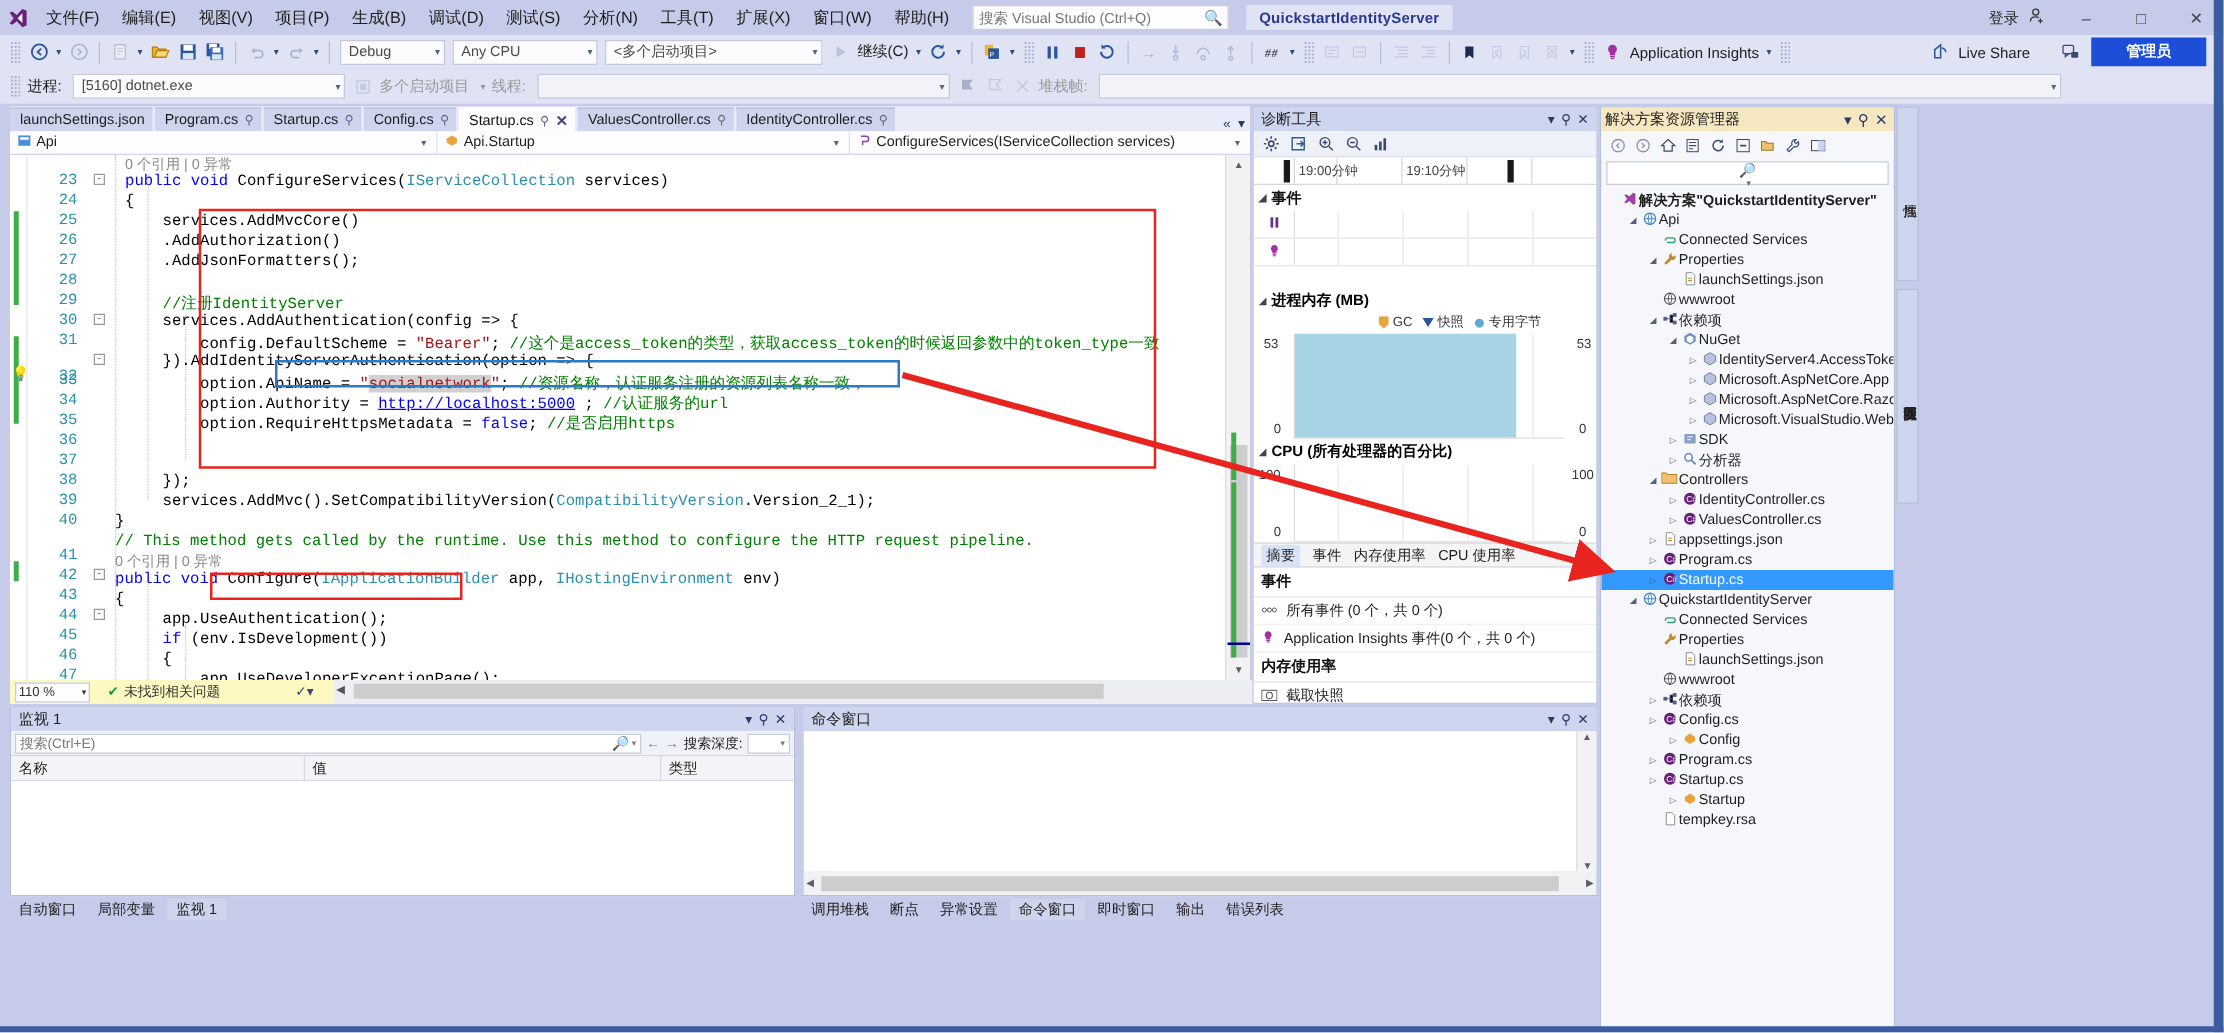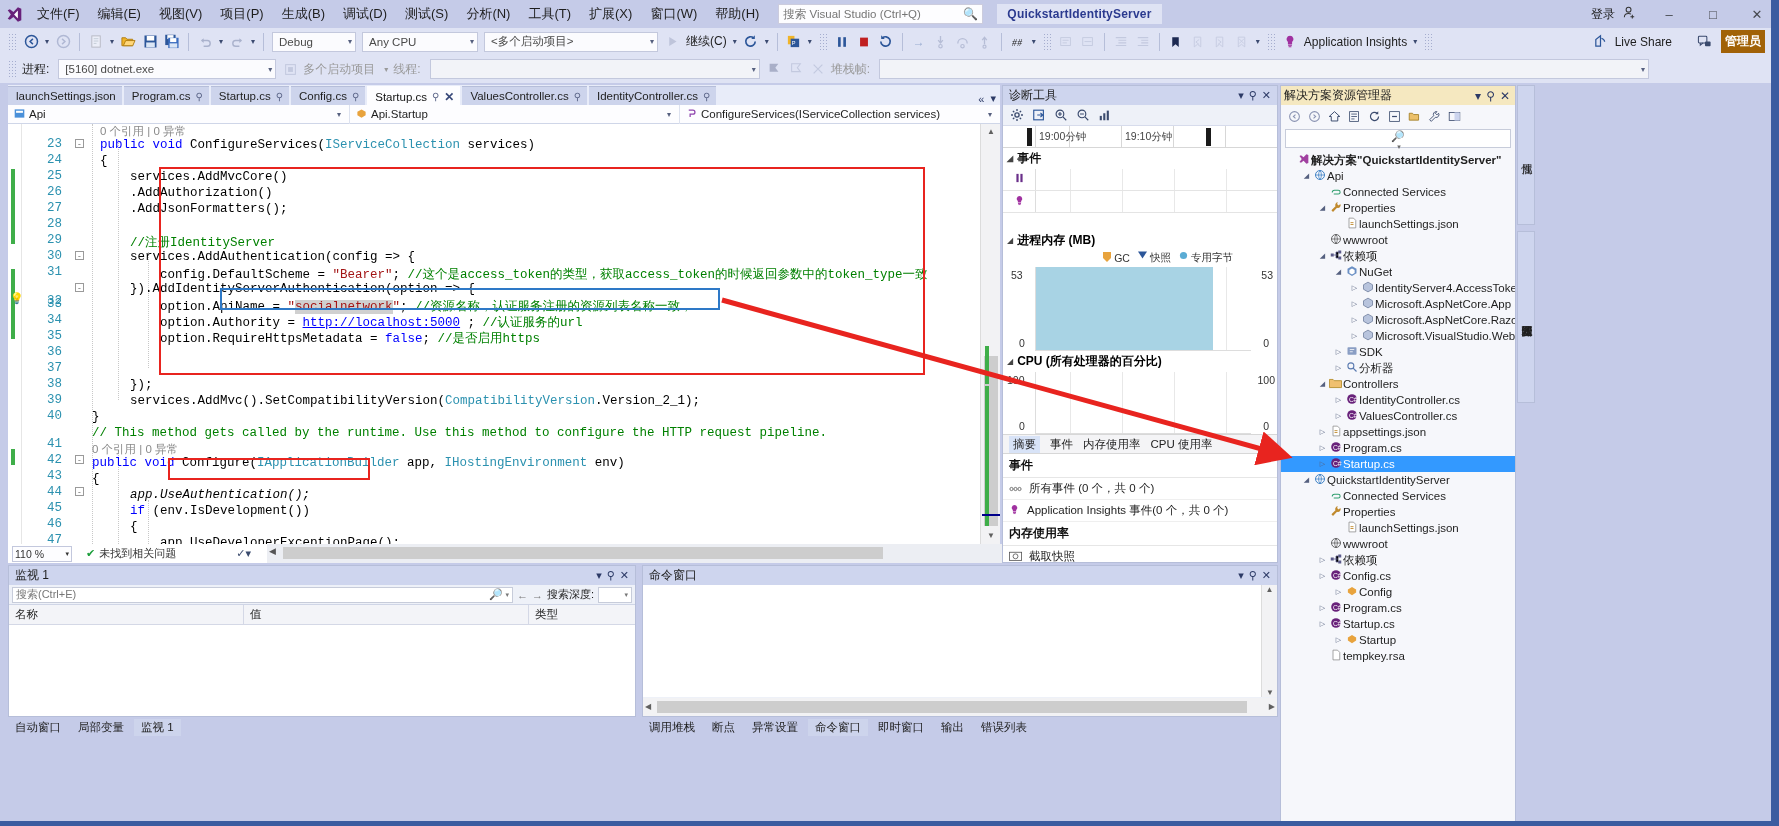--- a/index.html
+++ b/index.html
@@ -54,21 +54,21 @@
   .tbtn.dis { opacity:.40; }
   .caretd { font-size:8px; color:#3b4a70; padding:0 3px; }
   .combo {
     height:20px; background:#fbfbfe; border:1px solid #c3c8dd;
     display:flex; align-items:center; padding:0 3px 0 6px;
     font-size:11.5px; color:#4a4a4a; margin:0 3px;
   }
   .combo .cv { flex:1; white-space:nowrap; overflow:hidden; }
   .combo .ca { font-size:8px; color:#56607f; padding-left:6px; }
   .tlabel { font-size:12px; color:#1e1e1e; padding:0 3px; white-space:nowrap; }
-  .manage-btn { background:#a16207; color:#fff; font-size:12px; font-weight:bold; padding:3px 4px; margin-left:6px; }
+  .manage-btn { background:#1d4ed8; color:#fff; font-size:12px; font-weight:bold; padding:3px 28px; margin-left:6px; }
 
   
   .toolbar2 {
     position:absolute; left:0; top:55px; width:1779px; height:28px;
     background:#dfe3f4; display:flex; align-items:center; padding-left:4px;
   }
   .t2label { font-size:12px; color:#1e1e1e; padding:0 6px 0 2px; white-space:nowrap; }
   .t2label.dis { color:#9a9a9a; }
 
   
@@ -104,21 +104,21 @@
   .foldbox { position:absolute; width:9px; height:9px; border:1px solid #9a9a9a; background:#fff; color:#555; font-size:8px; line-height:7px; text-align:center; font-family:"Liberation Mono", monospace; }
   .dashv { position:absolute; border-left:1px dotted #c8c8c8; }
   .greenbar { position:absolute; left:3px; width:4px; background:#3fae49; }
   .bulb { position:absolute; left:2px; font-size:11px; color:#c9a227; }
 
   .scrollcol { position:absolute; right:0; top:0; width:20px; height:420px; background:#f2f2f4; border-left:1px solid #dcdcdc; }
   .sc-up, .sc-dn { width:20px; height:16px; text-align:center; font-size:8px; color:#606060; line-height:16px; }
   .sc-thumb { position:absolute; left:3px; width:14px; background:#cdcdcd; }
   .sc-green { position:absolute; left:4px; width:4px; background:#3fae49; }
   .sc-blue { position:absolute; left:1px; width:18px; height:2px; background:#00008b; }
-  .statusline { position:absolute; left:0; top:459px; width:1080px; height:19px; background:#ffffff; display:flex; align-items:center; font-size:11px; color:#333;justify-content:flex-end; }
+  .statusline { position:absolute; left:0; top:459px; width:1080px; height:19px; background:#fef9c3; display:flex; align-items:center; font-size:11px; color:#333;justify-content:flex-end; }
   .zoombox { width:60px; height:16px; background:#fdfdff; border:1px solid #c3c8dd; display:flex; align-items:center; padding:0 2px; font-size:10.5px; margin-left:4px; }
   .zoombox .za { margin-left:auto; font-size:7px; }
 
   
   .diag { position:absolute; left:1002px; top:85px; width:276px; height:478px; background:#eef1f8; border:1px solid #b6bed9; }
   .panel-head { height:19px; background:#ced5ee; display:flex; align-items:center; padding:0 3px; font-size:12px; color:#1e1e1e; }
   .panel-head .ttl { font-weight:normal; padding-left:3px; }
   .panel-head .pbtns { margin-left:auto; display:flex; gap:5px; padding-right:3px; color:#2c3a66; font-size:11px; }
   .diag-tb { height:21px; background:#eef1f8; display:flex; align-items:center; padding:0 4px; gap:2px; border-bottom:1px solid #d7dcec; }
   .dtb { width:20px; height:18px; display:flex; align-items:center; justify-content:center; color:#3a4a6d; }
@@ -128,21 +128,21 @@
   .tick { position:absolute; top:0; width:1px; height:22px; background:#d7d7d7; }
   .tlbl { position:absolute; top:4px; font-size:10.5px; color:#444; }
   .playhead { position:absolute; top:2px; width:5px; height:18px; background:#1a1a1a; }
   .sect { display:flex; align-items:center; font-size:12px; font-weight:bold; color:#111; padding:2px 4px; }
   .tri { font-size:8px; color:#444; margin-right:4px; }
   .evrow { height:22px; border-bottom:1px solid #e4e4e4; display:flex; align-items:center; position:relative; }
   .evico { width:32px; text-align:center; }
   .evgrid { position:absolute; left:32px; right:0; top:0; bottom:0; border-left:1px solid #ddd; }
   .gcol { position:absolute; top:0; bottom:0; width:1px; background:#e8e8e8; }
   .memhdr { display:flex; align-items:center; font-size:11.5px; padding:2px 4px; }
-  .legend { display:flex; gap:3px; font-size:10.5px; color:#333; margin-left:8px;margin-top:36px; }
+  .legend { display:flex; align-items:center; gap:3px; font-size:10.5px; color:#333; margin-left:8px;margin-top:36px; }
   .chartzone { position:relative; height:84px; }
   .axl { position:absolute; font-size:10.5px; color:#333; }
   .plot { position:absolute; left:32px; right:26px; top:0; bottom:0; border-left:1px solid #ddd; border-bottom:1px solid #ddd; }
   .fill { position:absolute; background:#a8d3e4; }
   .tabsmall { height:20px; display:flex; align-items:center; font-size:11.5px; gap:10px; padding:0 6px; border-top:1px solid #d7d7d7; border-bottom:1px solid #d7d7d7; background:#f4f4f6; }
   .tabsmall .t { color:#1e1e1e; }
   .tabsmall .t.sel { background:#d8e3f7; padding:1px 4px; }
   .sh { font-size:12px; font-weight:bold; color:#111; padding:3px 6px; border-bottom:1px solid #e6e6e6; }
   .srow { height:22px; display:flex; align-items:center; font-size:11.5px; color:#1e1e1e; padding:0 6px; border-bottom:1px solid #efefef; gap:7px; }
 
@@ -624,21 +624,21 @@
         <div class="cl" style="top:174px;left:8px;">        option.ApiName = <span class="st">"</span><span class="st hl">socialnetwork</span><span class="st">"</span>; <span class="cm">//资源名称，认证服务注册的资源列表名称一致，</span></div>
         <div class="cl" style="top:190px;left:8px;">        option.Authority = <span class="lnk">http://localhost:5000</span> ; <span class="cm">//认证服务的url</span></div>
         <div class="cl" style="top:206px;left:8px;">        option.RequireHttpsMetadata = <span class="kw">false</span>; <span class="cm">//是否启用https</span></div>
         <div class="cl" style="top:254px;left:8px;">    });</div>
         <div class="cl" style="top:270px;left:8px;">    services.AddMvc().SetCompatibilityVersion(<span class="ty">CompatibilityVersion</span>.Version_2_1);</div>
         <div class="cl" style="top:286px;left:0px;">}</div>
         <div class="cl" style="top:302px;left:0px;"><span class="cm">// This method gets called by the runtime. Use this method to configure the HTTP request pipeline.</span></div>
         <div class="cueline" style="top:318px;left:0px;">0 个引用 | 0 异常</div>
         <div class="cl" style="top:332px;left:0px;"><span class="kw">public</span> <span class="kw">void</span> Configure(<span class="ty">IApplicationBuilder</span> app, <span class="ty">IHostingEnvironment</span> env)</div>
         <div class="cl" style="top:348px;left:0px;">{</div>
-        <div class="cl" style="top:364px;left:8px;font-style:italic;">    app.UseAuthentication();</div>
+        <div class="cl" style="top:364px;left:8px;">    app.UseAuthentication();</div>
         <div class="cl" style="top:380px;left:8px;">    <span class="kw">if</span> (env.IsDevelopment())</div>
         <div class="cl" style="top:396px;left:8px;">    {</div>
         <div class="cl" style="top:412px;left:8px;">        app.UseDeveloperExceptionPage();</div>
       </div>
 
       <div class="scrollcol">
         <div class="sc-up">▲</div>
         <div class="sc-thumb" style="top:232px;height:170px;"></div>
         <div class="sc-green" style="top:222px;height:38px;"></div>
         <div class="sc-green" style="top:262px;height:140px;"></div>

